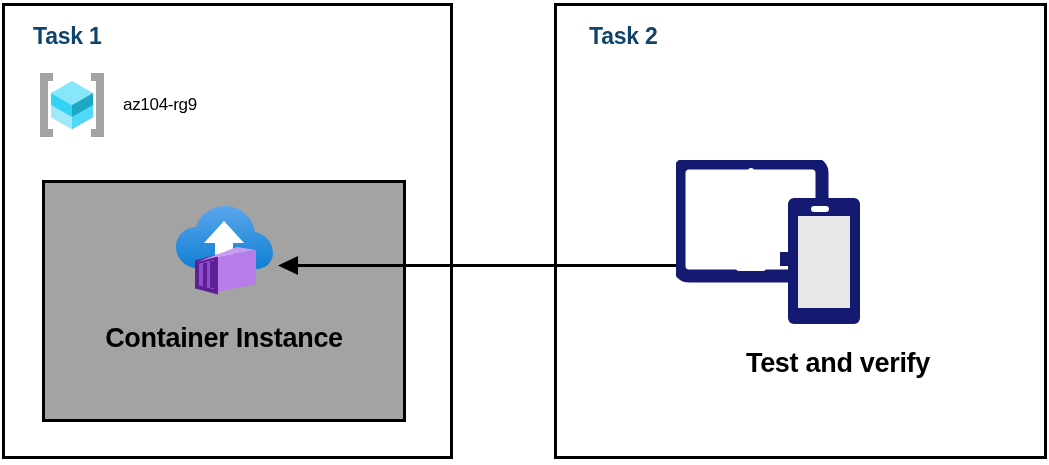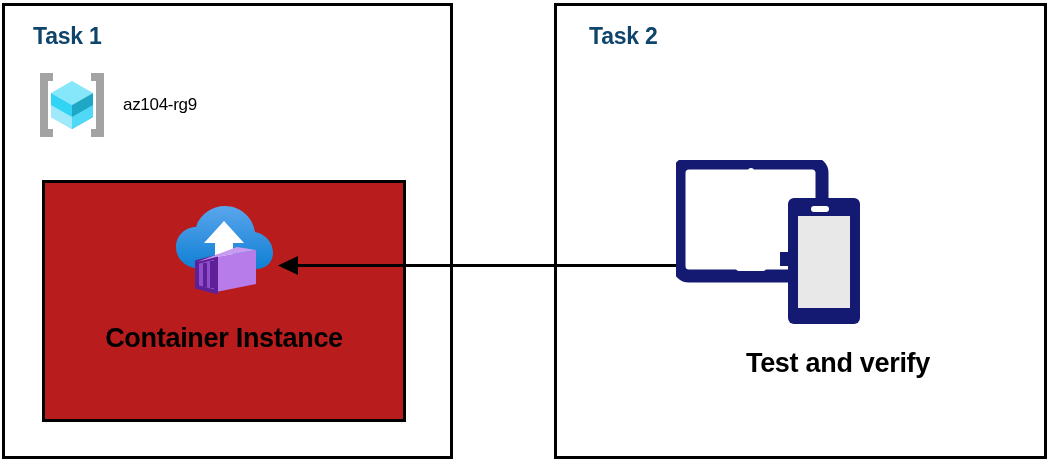--- a/index.html
+++ b/index.html
@@ -68,21 +68,21 @@
     letter-spacing: -0.3px;
   }
 
   
   #container-box {
     position: absolute;
     left: 37px;
     top: 174px;
     width: 364px;
     height: 242px;
-    background: #b91c1c;
+    background: #a3a3a3;
     border: 3px solid #000000;
     box-sizing: border-box;
   }
   #aci-icon {
     position: absolute;
     left: 50%;
     transform: translateX(-50%);
     top: 20px;
     width: 104px;
     height: 96px;

